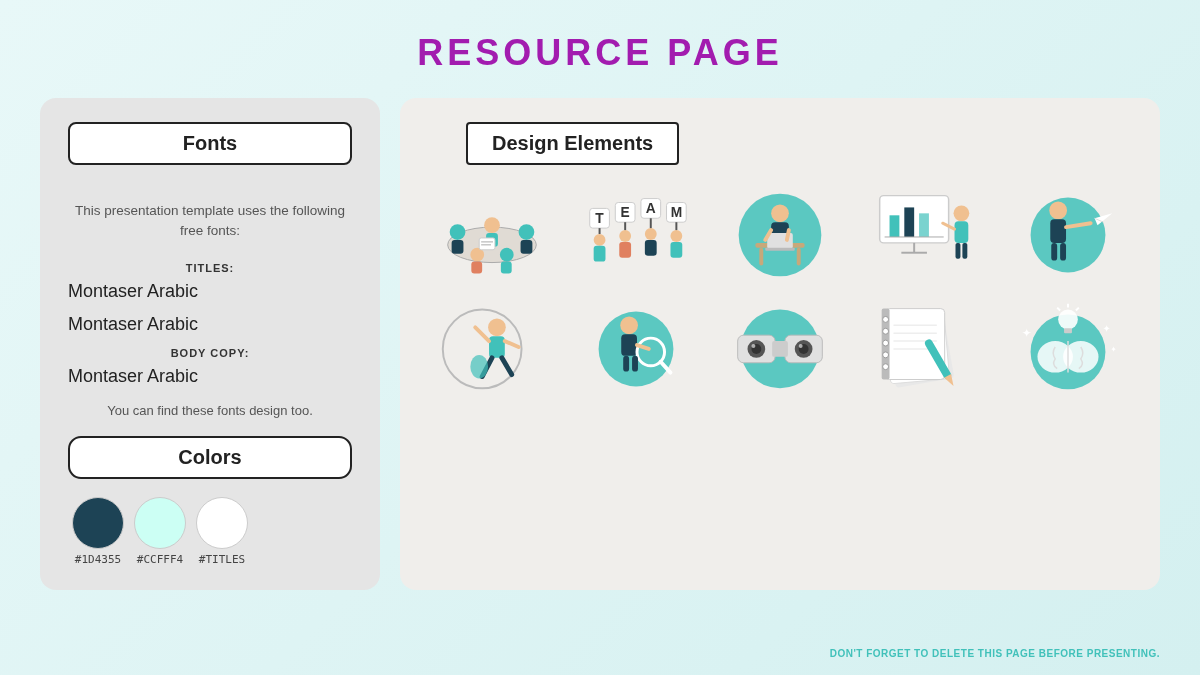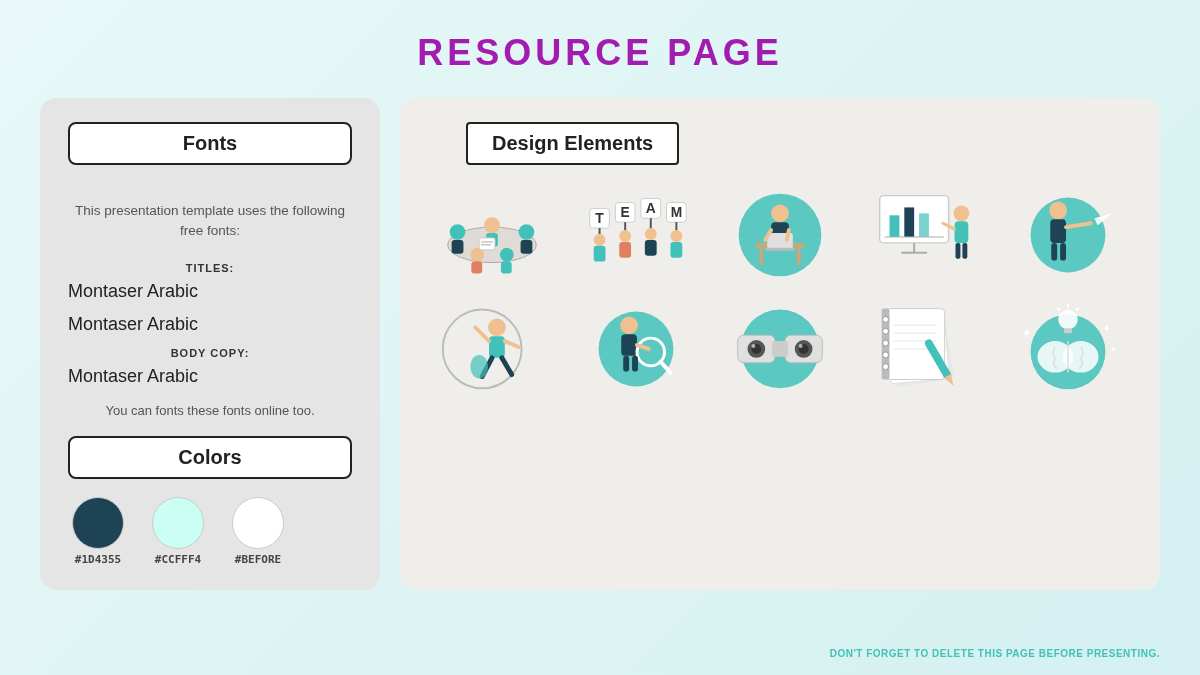--- a/index.html
+++ b/index.html
@@ -95,36 +95,35 @@
 
     .fonts-note {
       font-size: 13px;
       color: #555;
       text-align: center;
       margin: 16px 0 18px;
     }
 
     .colors-section-title {
       border: 2px solid #222;
-      border-radius: 8px;
+      border-radius: 13px;
       text-align: center;
       padding: 8px 20px;
       font-size: 20px;
       font-weight: 700;
       color: #222;
       background: white;
       margin-bottom: 18px;
     }
 
     .color-swatches {
       display: flex;
-      gap: 28px;
+      gap: 10px;
       align-items: flex-start;
       padding-left: 4px;
-      font-weight: bold;
     }
 
     .color-swatch-item {
       display: flex;
       flex-direction: column;
       align-items: center;
       gap: 4px;
     }
 
     .swatch {
@@ -217,35 +216,35 @@
       <div class="font-name">Montaser Arabic</div>
     </div>
     <div class="font-entry">
       <div class="font-name">Montaser Arabic</div>
     </div>
     <div class="font-entry">
       <div class="font-label">BODY COPY:</div>
       <div class="font-name">Montaser Arabic</div>
     </div>
 
-    <div class="fonts-note">You can fonts these fonts online too.</div>
+    <div class="fonts-note">You can find these fonts design too.</div>
 
     <div class="colors-section-title">Colors</div>
     <div class="color-swatches">
       <div class="color-swatch-item">
         <div class="swatch" style="background:#1D4355;"></div>
         <span class="swatch-label">#1D4355</span>
       </div>
       <div class="color-swatch-item">
         <div class="swatch" style="background:#CCFFF4;"></div>
         <span class="swatch-label">#CCFFF4</span>
       </div>
       <div class="color-swatch-item">
         <div class="swatch" style="background:#FFFFFF;"></div>
-        <span class="swatch-label">#BEFORE</span>
+        <span class="swatch-label">#TITLES</span>
       </div>
     </div>
 
   </div>
 
   <div class="right-panel">
     <div class="design-elements-title">Design Elements</div>
 
     <div class="elements-grid">
 

